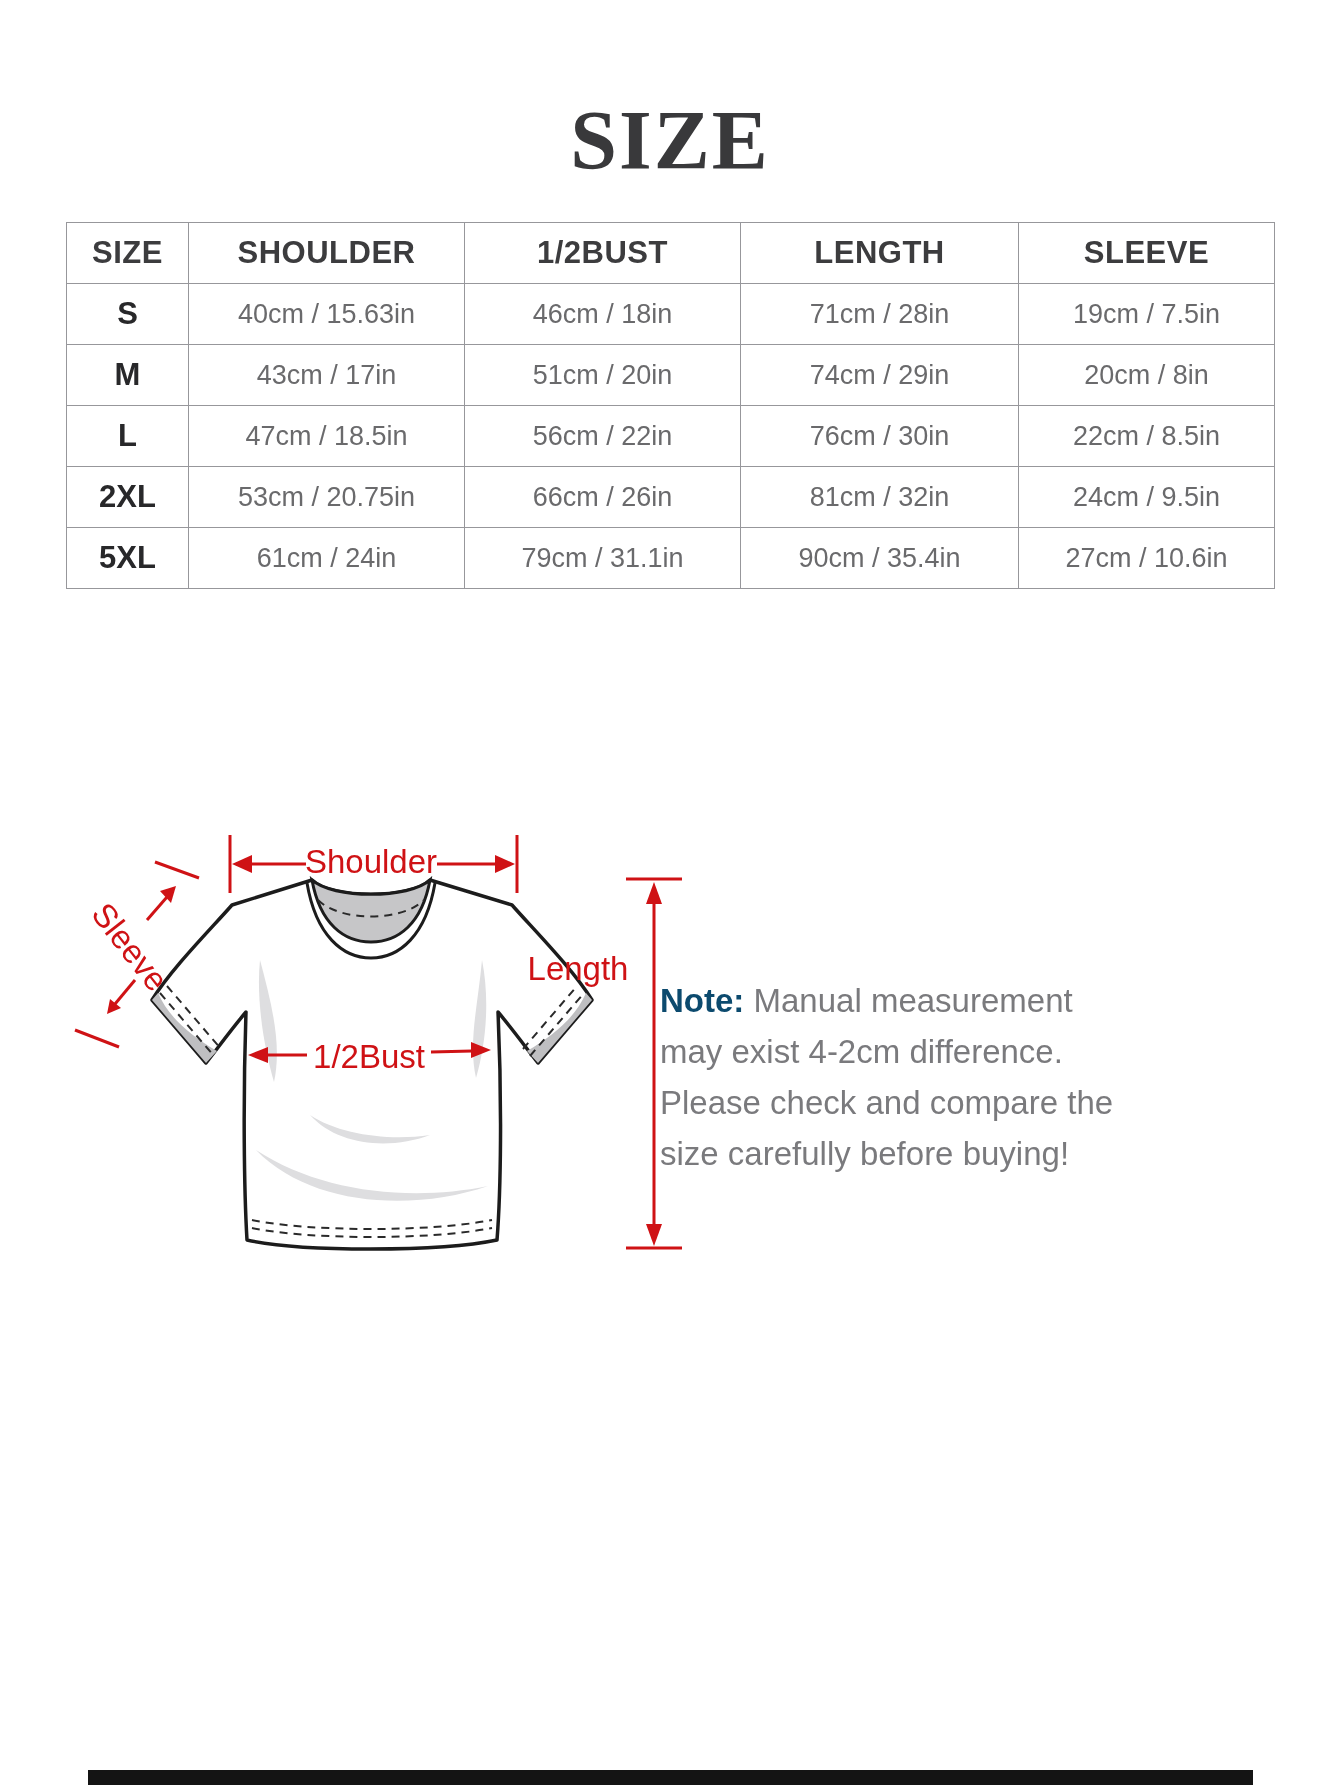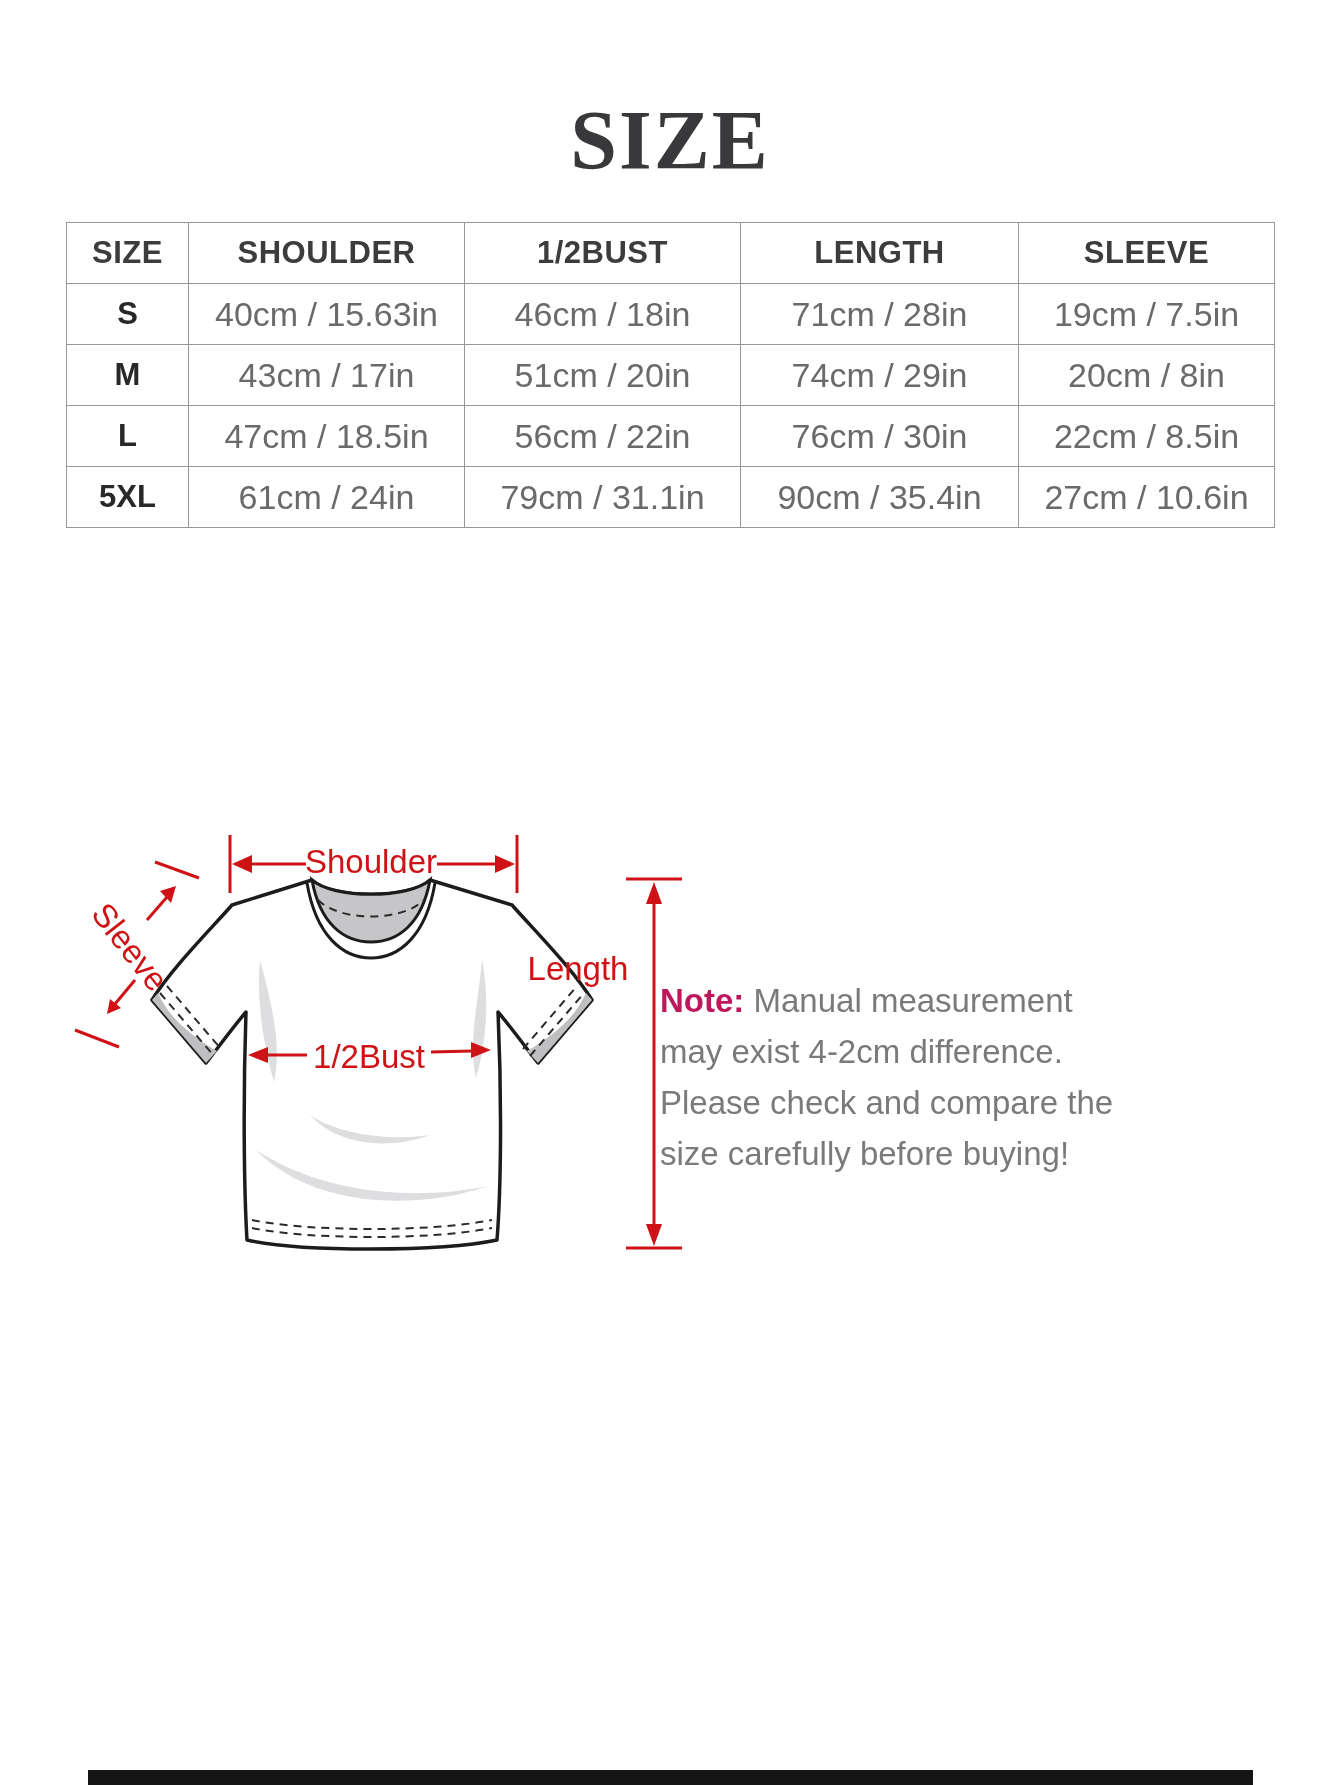--- a/index.html
+++ b/index.html
@@ -15,33 +15,33 @@
   }
   table.size-table{
     position:absolute;left:66px;top:222px;width:1208px;
     border-collapse:collapse;table-layout:fixed;background:#fff;
   }
   .size-table th,.size-table td{
     border:1px solid #97979b;height:60px;text-align:center;vertical-align:middle;padding:0;
     white-space:nowrap;overflow:hidden;
   }
   .size-table th{font-size:31px;font-weight:700;color:#3c3c3e;letter-spacing:.5px;}
-  .size-table td{font-size:34px;color:#6a6a6c;}
+  .size-table td{font-size:27px;color:#6a6a6c;}
   .size-table td.size-col{font-weight:700;color:#28282a;font-size:31px;}
   .diagram-svg{position:absolute;left:60px;top:820px;width:680px;height:450px;}
   .red-label{
     position:absolute;color:var(--accent);font-size:33px;line-height:33px;
     transform:translate(-50%,-50%);white-space:nowrap;
   }
   .red-label.rotated{transform:translate(-50%,-50%) rotate(52deg);}
   .note{
     position:absolute;left:660px;top:975px;width:482px;
     font-size:33px;line-height:51px;color:#7a7a7d;
   }
-  .note .note-prefix{font-weight:700;color:#be185d;}
+  .note .note-prefix{font-weight:700;color:#0c4a6e;}
   .bottom-bar{
     position:absolute;left:88px;bottom:0;width:1165px;height:15px;background:#141414;
   }
   .tshirt-outline{fill:#ffffff;stroke:#1c1c1c;stroke-width:3.5;stroke-linejoin:round;}
   .tshirt-thin{fill:none;stroke:#1c1c1c;stroke-width:3;}
   .stitch{fill:none;stroke:#2a2a2a;stroke-width:2;stroke-dasharray:8 6;}
   .grayfill{fill:#c6c6c8;}
   .grayfill2{fill:#bfbfc1;}
   .fold{fill:#dedee0;}
   .red-line{stroke:var(--accent);stroke-width:3;fill:none;}
@@ -83,20 +83,27 @@
         <td>51cm / 20in</td>
         <td>74cm / 29in</td>
         <td>20cm / 8in</td>
       </tr>
       <tr>
         <td class="size-col">L</td>
         <td>47cm / 18.5in</td>
         <td>56cm / 22in</td>
         <td>76cm / 30in</td>
         <td>22cm / 8.5in</td>
+      </tr>
+      <tr>
+        <td class="size-col">2XL</td>
+        <td>53cm / 20.75in</td>
+        <td>66cm / 26in</td>
+        <td>81cm / 32in</td>
+        <td>24cm / 9.5in</td>
       </tr>
       <tr>
         <td class="size-col">5XL</td>
         <td>61cm / 24in</td>
         <td>79cm / 31.1in</td>
         <td>90cm / 35.4in</td>
         <td>27cm / 10.6in</td>
       </tr>
     </tbody>
 </table>

